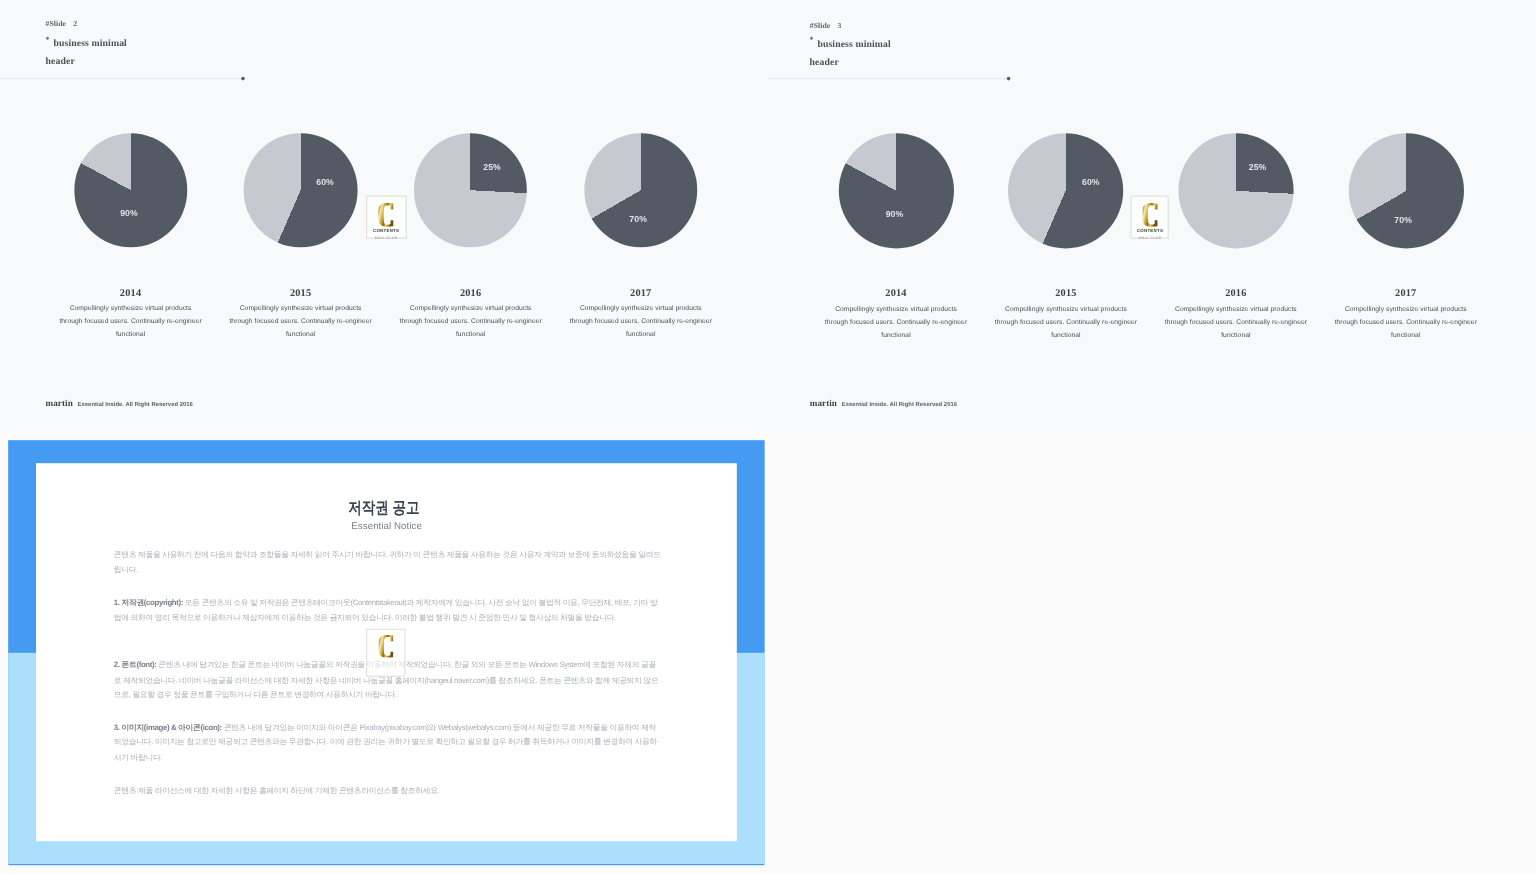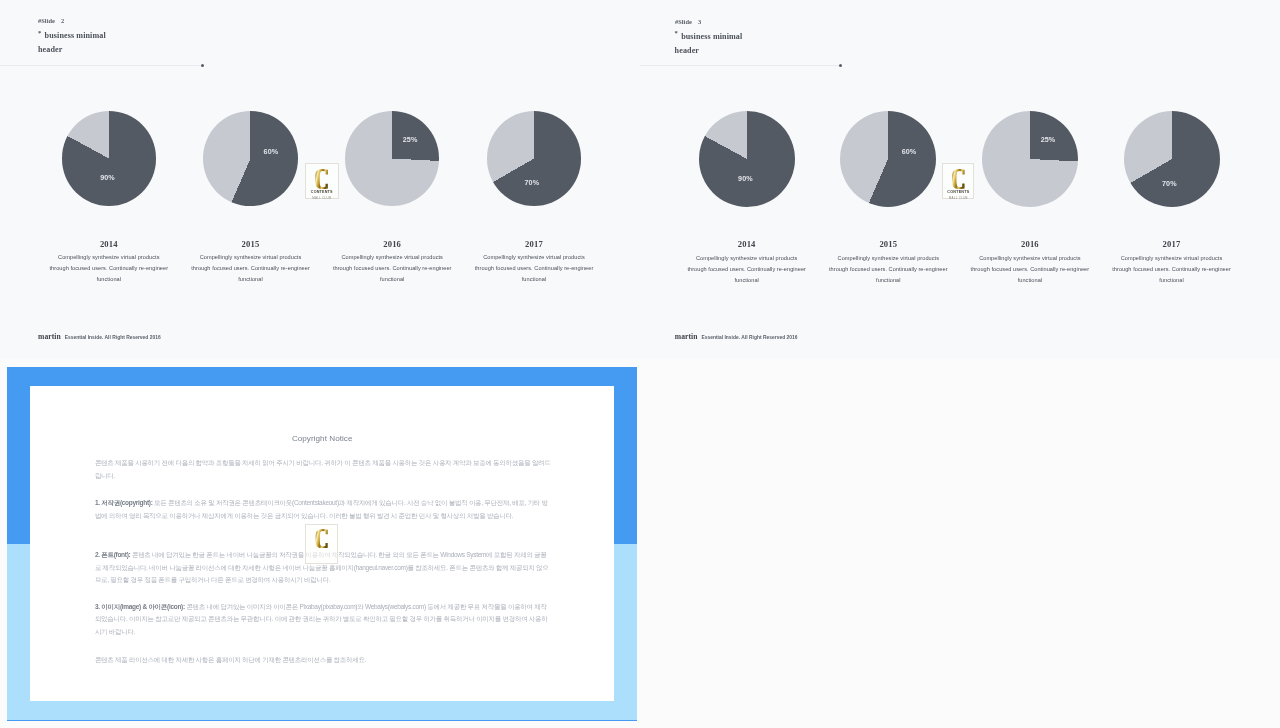--- a/index.html
+++ b/index.html
@@ -150,21 +150,22 @@
         <div class="l2" style="top:31.948500000000003px;font-size:2.9602000000000004px;">MALL CLUB</div>
       </div>
       <div class="foot" style="left:34.8px;top:325.1px;"><span class="brand">martin</span><span class="ftxt">Essential Inside. All Right Reserved 2016</span></div>
     </div>
 
   <div id="copy-panel">
     <div class="blue-top"></div>
     <div class="blue-bot"></div>
   </div>
   <div id="copy-inner">
-      <div class="cp-sub" style="top:48.3px;">Copyright Notice</div>
+      <div class="cp-title" style="top:30.3px;"><span>저작권 공고</span></div>
+      <div class="cp-sub" style="top:48.3px;">Essential Notice</div>
       <div class="cp-p" style="left:64.9px;top:71.3px;width:457px;">콘텐츠 제품을 사용하기 전에 다음의 합약과 조항들을 자세히 읽어 주시기 바랍니다. 귀하가 이 콘텐츠 제품을 사용하는 것은 사용자 계약과 보증에 동의하셨음을 알려드립니다.</div>
       <div class="cp-p" style="left:64.9px;top:111.2px;width:457px;"><b>1. 저작권(copyright):</b> 모든 콘텐츠의 소유 및 저작권은 콘텐츠테이크아웃(Contentstakeout)과 제작자에게 있습니다. 사전 승낙 없이 불법적 이용, 무단전재, 배포, 기타 방법에 의하여 영리 목적으로 이용하거나 제삼자에게 이용하는 것은 금지되어 있습니다. 이러한 불법 행위 발견 시 준엄한 민사 및 형사상의 처벌을 받습니다.</div>
       <div class="cp-p" style="left:64.9px;top:162.8px;width:457px;"><b>2. 폰트(font):</b> 콘텐츠 내에 담겨있는 한글 폰트는 네이버 나눔글꼴의 저작권을 이용하여 제작되었습니다. 한글 외의 모든 폰트는 Windows System에 포함된 자체의 글꼴로 제작되었습니다. 네이버 나눔글꼴 라이선스에 대한 자세한 사항은 네이버 나눔글꼴 홈페이지(hangeul.naver.com)를 참조하세요. 폰트는 콘텐츠와 함께 제공되지 않으므로, 필요할 경우 정품 폰트를 구입하거나 다른 폰트로 변경하여 사용하시기 바랍니다.</div>
       <div class="cp-p" style="left:64.9px;top:214.7px;width:457px;"><b>3. 이미지(image) &amp; 아이콘(icon):</b> 콘텐츠 내에 담겨있는 이미지와 아이콘은 Pixabay(pixabay.com)와 Webalys(webalys.com) 등에서 제공한 무료 저작물을 이용하여 제작되었습니다. 이미지는 참고로만 제공되고 콘텐츠와는 무관합니다. 이에 관한 권리는 귀하가 별도로 확인하고 필요할 경우 허가를 취득하거나 이미지를 변경하여 사용하시기 바랍니다.</div>
       <div class="cp-p" style="left:64.9px;top:267.6px;width:457px;">콘텐츠 제품 라이선스에 대한 자세한 사항은 홈페이지 하단에 기재한 콘텐츠라이선스를 참조하세요.</div>
       <div class="cp-logo">
         <svg width="13.6" height="19.4" viewBox="0 0 40 62" style="display:block;margin:0 auto;">
     <defs>
       <linearGradient id="goldg3" x1="0" y1="0" x2="1" y2="0.35">
         <stop offset="0%" stop-color="#6d5211"></stop>

